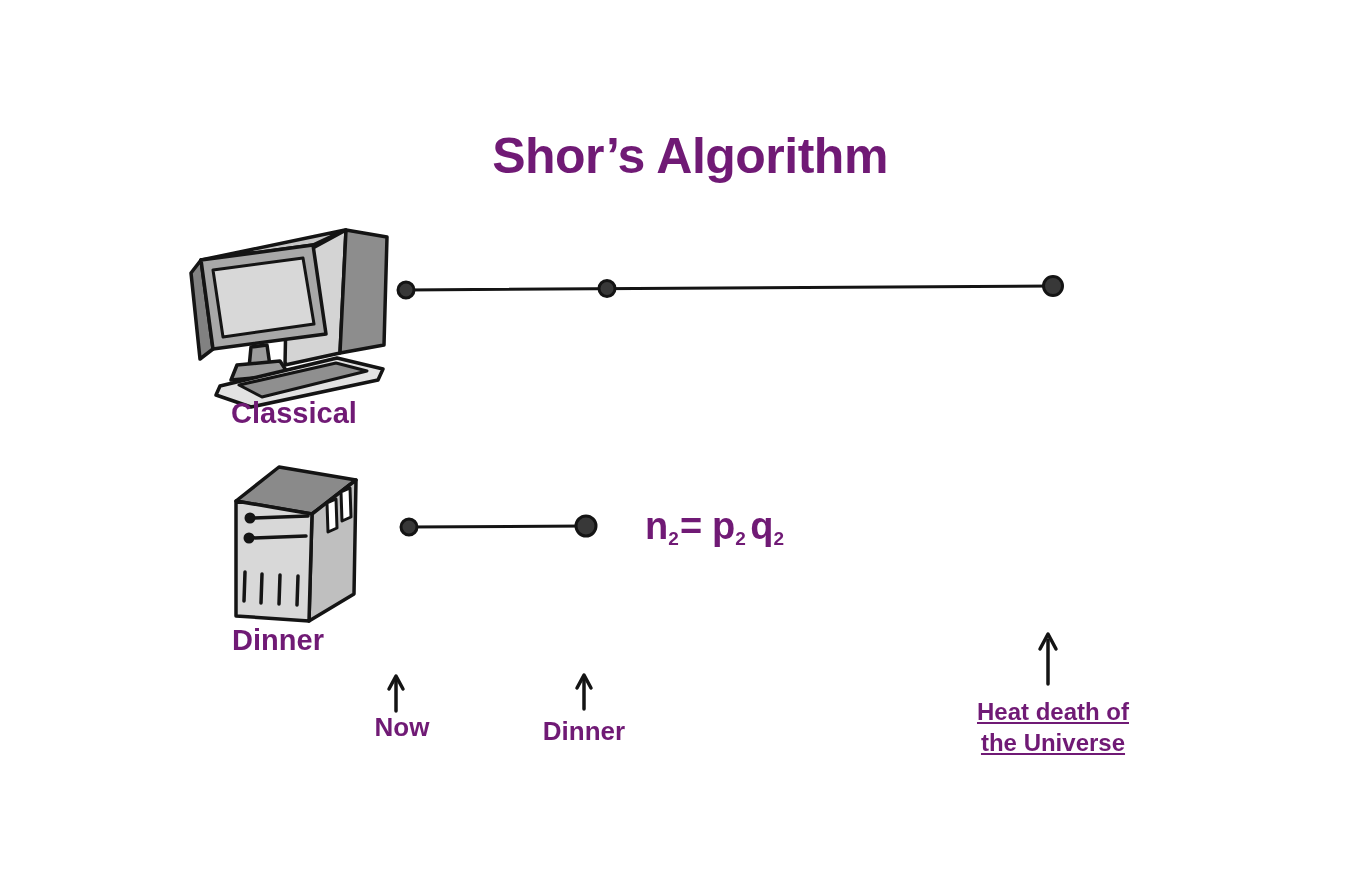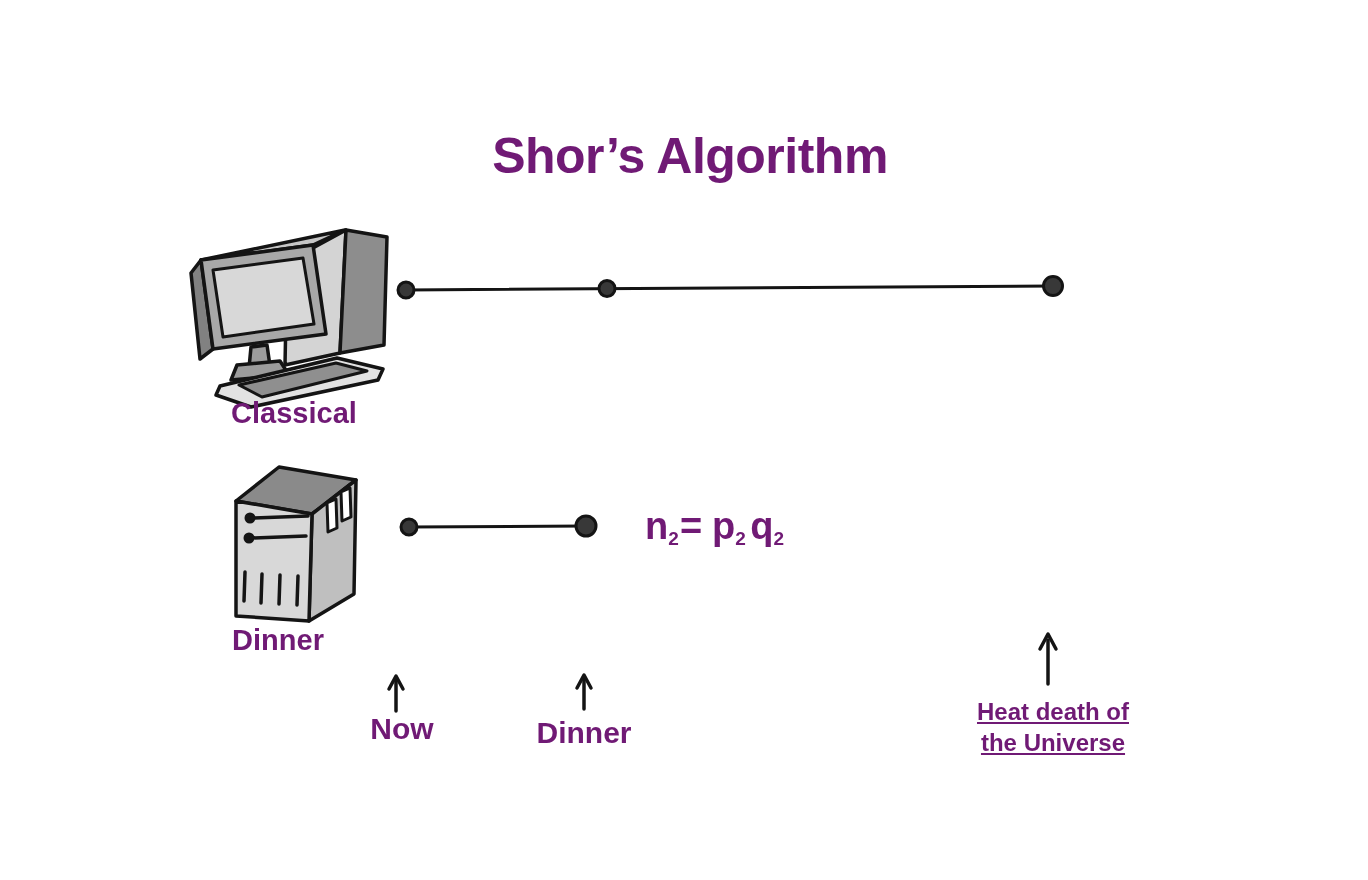--- a/index.html
+++ b/index.html
@@ -26,21 +26,21 @@
   .quantum-label  { top: 624px; left: 278px; }
   .equation {
     font-size: 38px; font-weight: 700; white-space: nowrap; line-height: 42px;
   }
   .equation .sub { font-size: 0.5em; vertical-align: -0.32em; font-weight: 700; }
   .equation .eq-sign { margin-right: 0.26em; margin-left: 0.03em; }
   .equation .eq-q { margin-left: 0.12em; }
   .eq-classical { top: 264px; left: 1100px; }
   .eq-quantum   { top: 505px; left: 645px; }
   .marker-label {
-    font-size: 30px; font-weight: 600; white-space: nowrap;
+    font-size: 26px; font-weight: 600; white-space: nowrap;
     transform: translateX(-50%);
   }
   .marker-now    { top: 712px; left: 402px; }
   .marker-dinner { top: 716px; left: 584px; }
   .marker-heat {
     top: 696px; left: 1053px; transform: translateX(-50%);
     font-size: 24px; font-weight: 600; text-align: center; line-height: 31px;
     white-space: nowrap;
     text-decoration: underline;
   }

